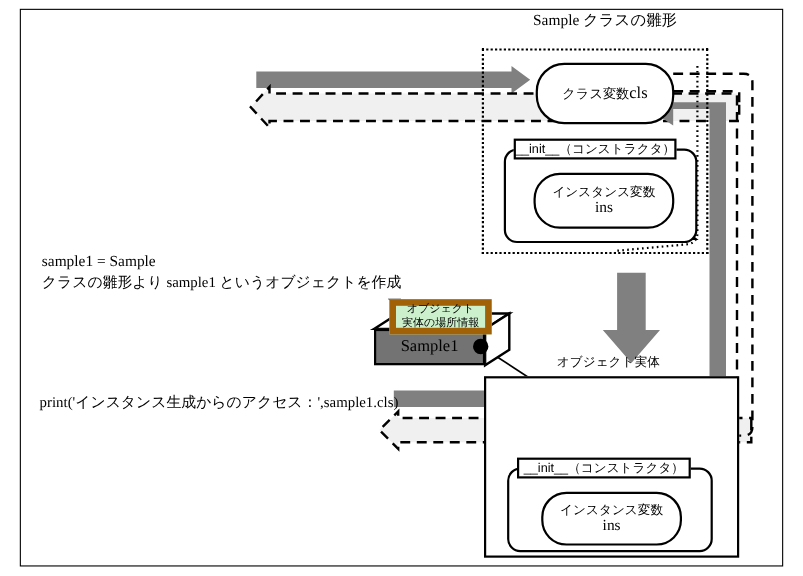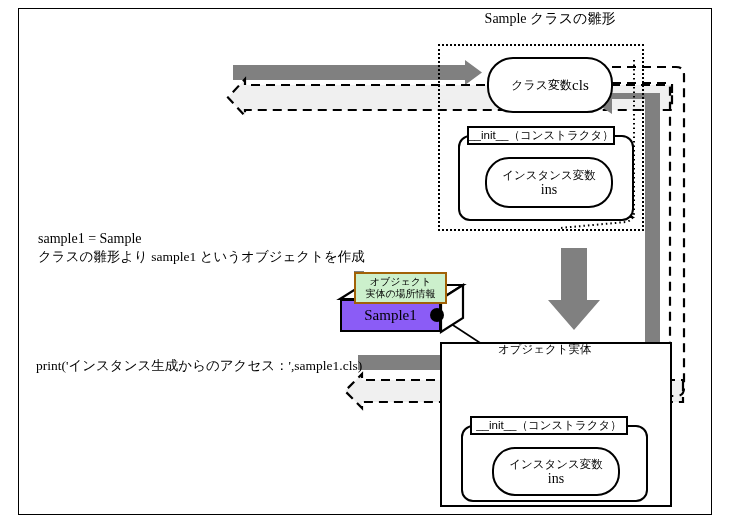--- a/index.html
+++ b/index.html
@@ -60,34 +60,34 @@
   
   .code-text{font-family:"Liberation Serif","DejaVu Serif",serif;
              font-size:13.5px;white-space:nowrap;line-height:18px;}
   #print-direct{left:22px;top:80px;}
   #assign-block{left:38px;top:230px;line-height:21px;}
   #assign-block .l1{font-size:14px;}
   #assign-block .l2{font-size:13.5px;}
   #print-instance{left:36px;top:357px;text-align:right;}
 
   
-  #obj-entity-caption{left:498px;top:322px;width:110px;
-      font-family:"Liberation Sans","DejaVu Sans",sans-serif;font-size:11.5px;white-space:nowrap;margin-top:20px;}
+  #obj-entity-caption{left:498px;top:322px;width:110px;text-align:center;
+      font-family:"Liberation Sans","DejaVu Sans",sans-serif;font-size:11.5px;white-space:nowrap;}
 
   
   #sample1-wrap{left:340px;top:272px;width:135px;height:68px;}
   #sample1-front{left:0px;top:27px;width:101px;height:33px;
-      border:2.2px solid #000;background:#8b5cf6;box-sizing:border-box;
+      border:2.2px solid #000;background:#737373;box-sizing:border-box;
       display:flex;align-items:center;justify-content:center;
       font-size:15px;font-family:"Liberation Serif","DejaVu Serif",serif;}
   #sample1-dot{left:90px;top:36px;width:14px;height:14px;border-radius:50%;background:#000;}
 
   
   #green-callout{left:14px;top:0px;width:93px;height:32px;
-      background:#ccf0cc;border:2px solid #a16207;box-sizing:border-box;
+      background:#ccf0cc;border:6px solid #a16207;box-sizing:border-box;
       display:flex;flex-direction:column;align-items:center;justify-content:center;
       font-family:"Liberation Sans","DejaVu Sans",sans-serif;
       font-size:10px;line-height:12px;white-space:nowrap;}
 
   
   #overlay{position:absolute;left:0;top:0;width:730px;height:524px;pointer-events:none;}
 </style>
 </head>
 <body>
 

